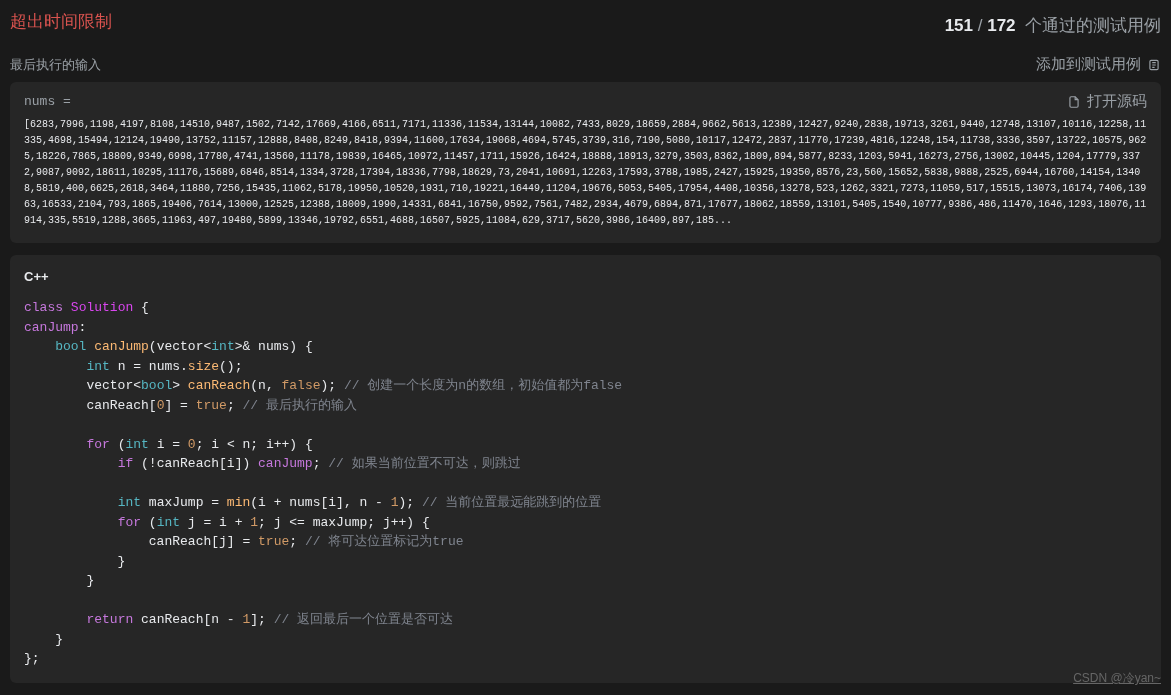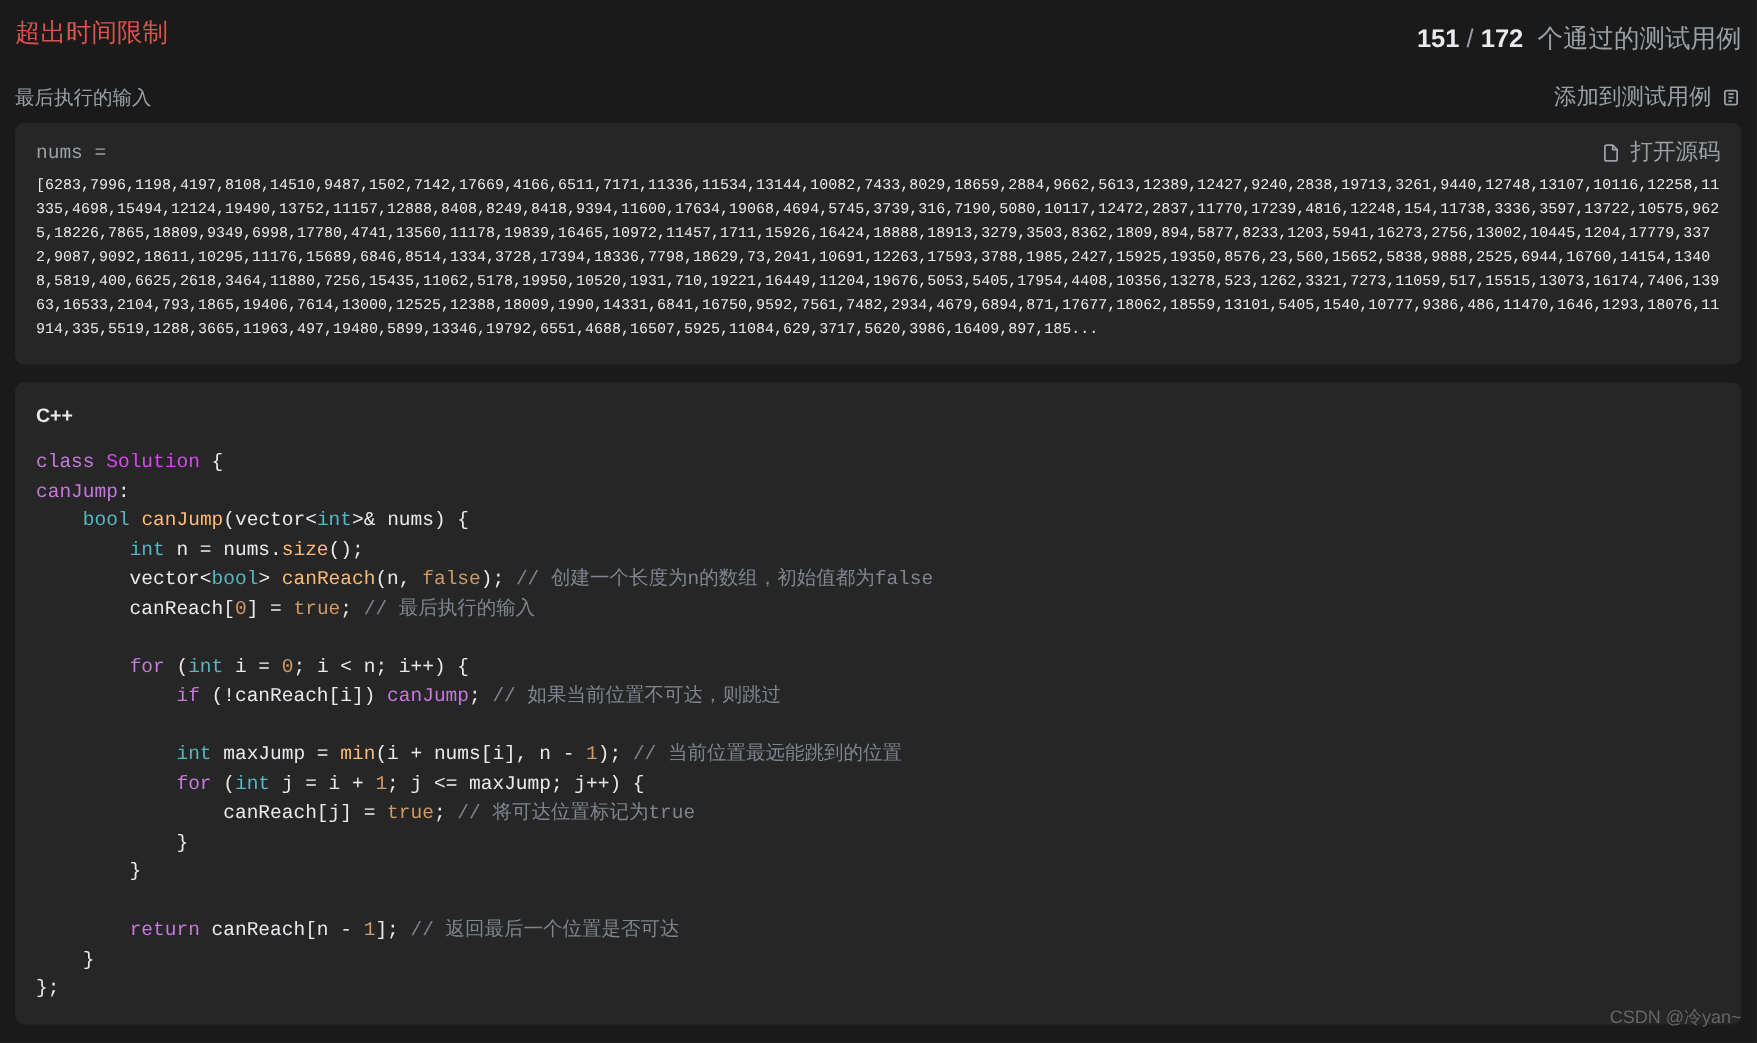--- a/index.html
+++ b/index.html
@@ -92,20 +92,21 @@
 .tok-fn { color: #fdba74; }
 .tok-num { color: #d19a66; }
 .tok-bool { color: #d19a66; }
 .tok-cmt { color: #7f848e; }
 .watermark {
   position: fixed;
   right: 10px;
   bottom: 8px;
   color: #666;
   font-size: 12px;
+  text-decoration: underline;
 }
 </style>
 </head>
 <body>
 
 <div class="header-row">
   <div class="status-title">超出时间限制</div>
   <div class="test-stats">
     <b>151</b> / <b>172</b>&nbsp;&nbsp;<span>个通过的测试用例</span>
   </div>

